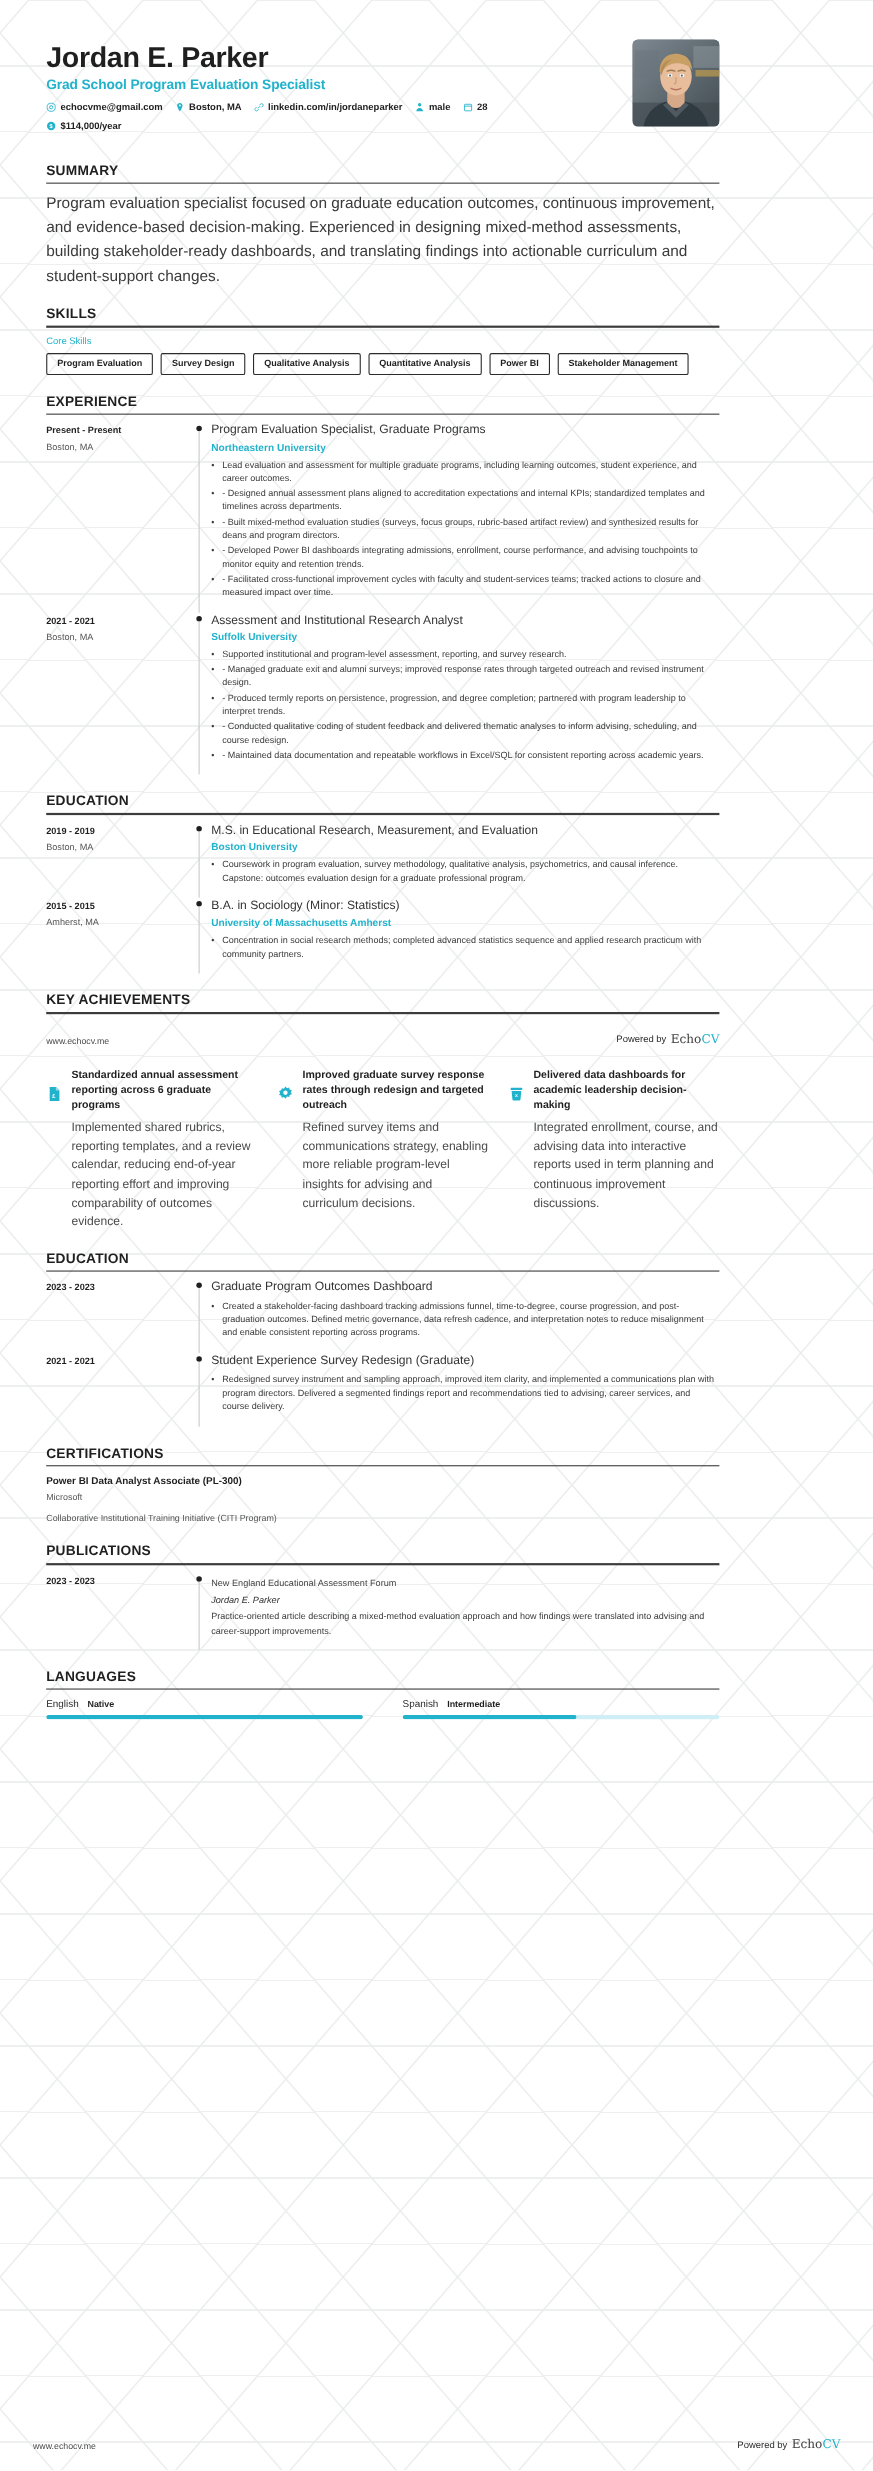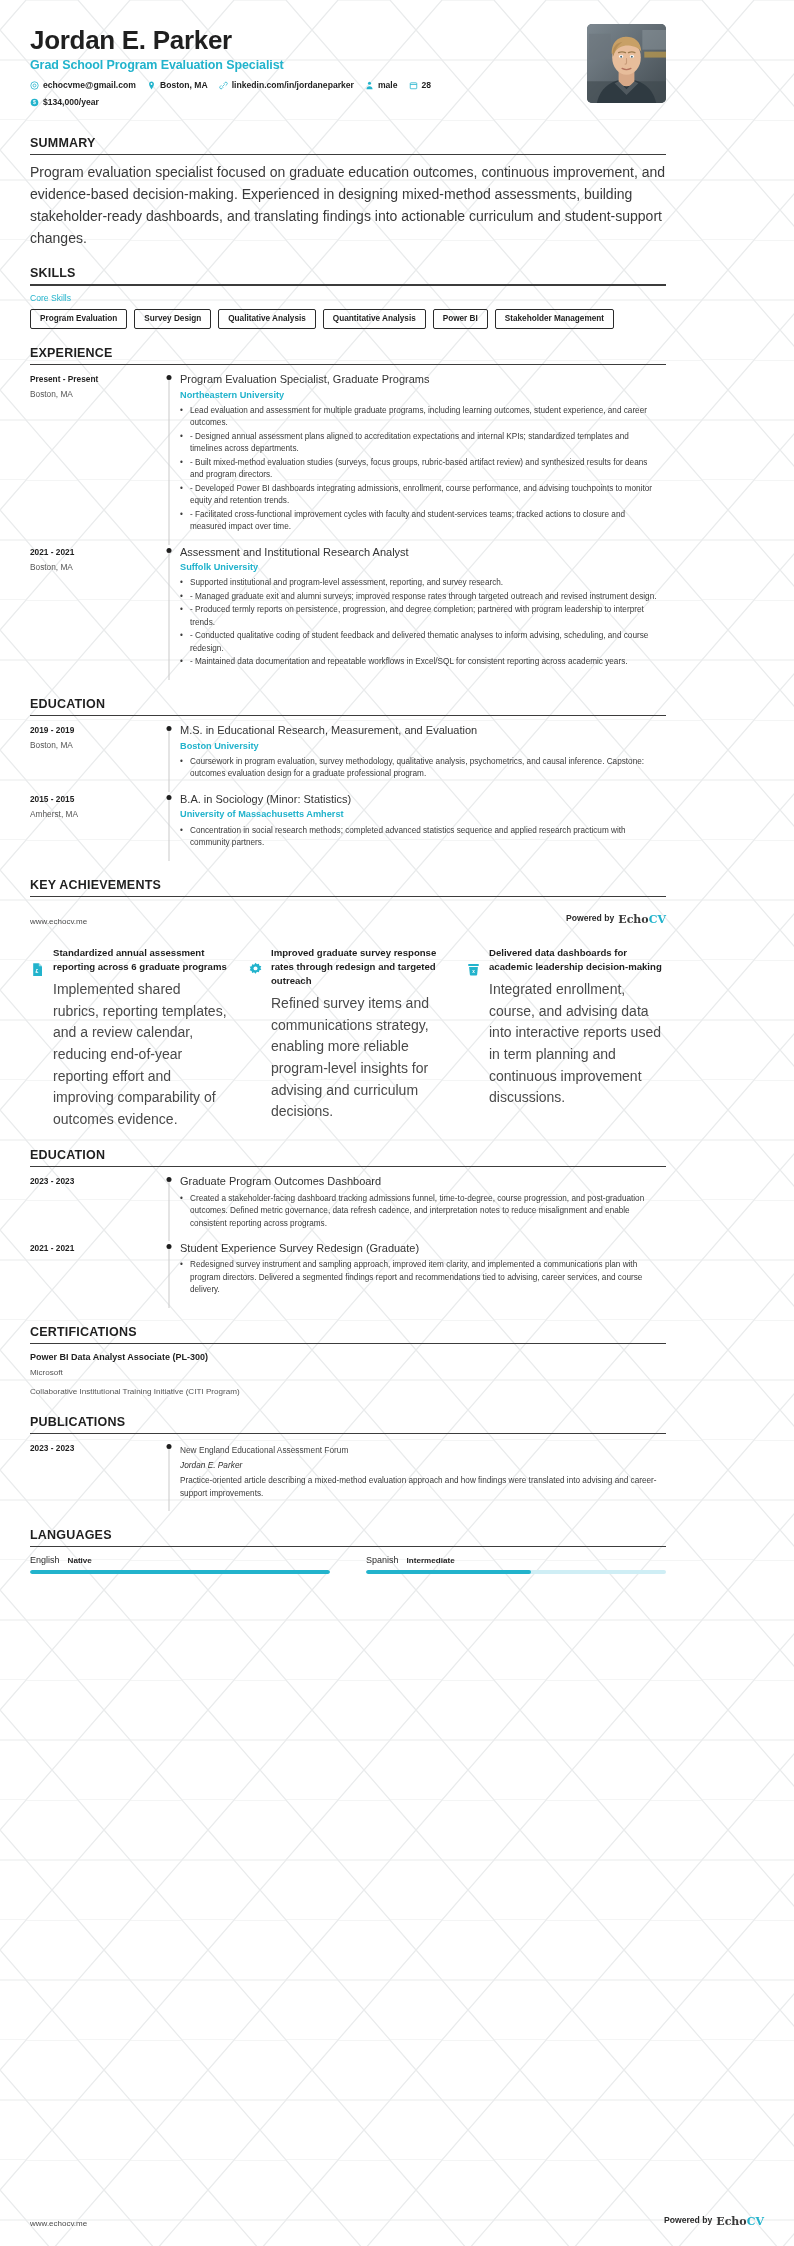--- a/index.html
+++ b/index.html
@@ -21,21 +21,21 @@
     width: 794px;
     height: 2246px;
     z-index: 0;
     pointer-events: none;
   }
 
   .page {
     position: relative;
     z-index: 2;
     width: 696px;
-    padding: 0;
+    padding: 12px;
   }
 
   .inner { padding: 0 30px; }
 
   
   .header {
     padding: 26px 30px 10px 30px;
     position: relative;
     min-height: 108px;
   }
@@ -228,23 +228,22 @@
     margin-top: 16px;
   }
   .site-url {
     font-size: 8px;
     color: #4a4a4a;
   }
   .powered {
     font-size: 8.6px;
     color: #2b2b2b;
     display: flex;
-    align-items: flex-start;
+    align-items: center;
     gap: 4px;
-    font-weight: bold;
   }
   .powered .brand {
     font-size: 11px;
     color: #3b3b3b;
     font-family: "DejaVu Serif", serif;
   }
   .powered .brand .cv { color: #22b3cc; }
 
   .ach-grid {
     display: flex;
@@ -265,21 +264,21 @@
     margin-top: 16px;
   }
   .ach-icon svg { display: block; width: 15px; height: 15px; }
   .ach-title {
     font-size: 9.6px;
     font-weight: bold;
     color: #1f1f1f;
     line-height: 1.45;
   }
   .ach-desc {
-    font-size: 14px;
+    font-size: 11px;
     color: #4a4a4a;
     line-height: 1.55;
     margin-top: 5px;
   }
 
   
   .cert-item { margin-bottom: 8px; }
   .cert-name {
     font-size: 9px;
     font-weight: bold;
@@ -441,21 +440,21 @@
         <span>28</span>
       </div>
 
       <div class="contact-item">
         <span class="ic">
           <svg viewBox="0 0 16 16" fill="currentColor">
             <circle cx="8" cy="8" r="6.8"></circle>
             <text x="8" y="11.4" font-size="9" font-family="Liberation Sans, sans-serif" font-weight="bold" text-anchor="middle" fill="#ffffff">$</text>
           </svg>
         </span>
-        <span>$134,000/year</span>
+        <span>$114,000/year</span>
       </div>
 
     </div>
 
     <div class="photo">
       <svg viewBox="0 0 80 80" aria-hidden="true">
         <defs>
           <linearGradient id="bgph" x1="0" y1="0" x2="1" y2="1">
             <stop offset="0%" stop-color="#7d8890"></stop>
             <stop offset="55%" stop-color="#5d676e"></stop>

